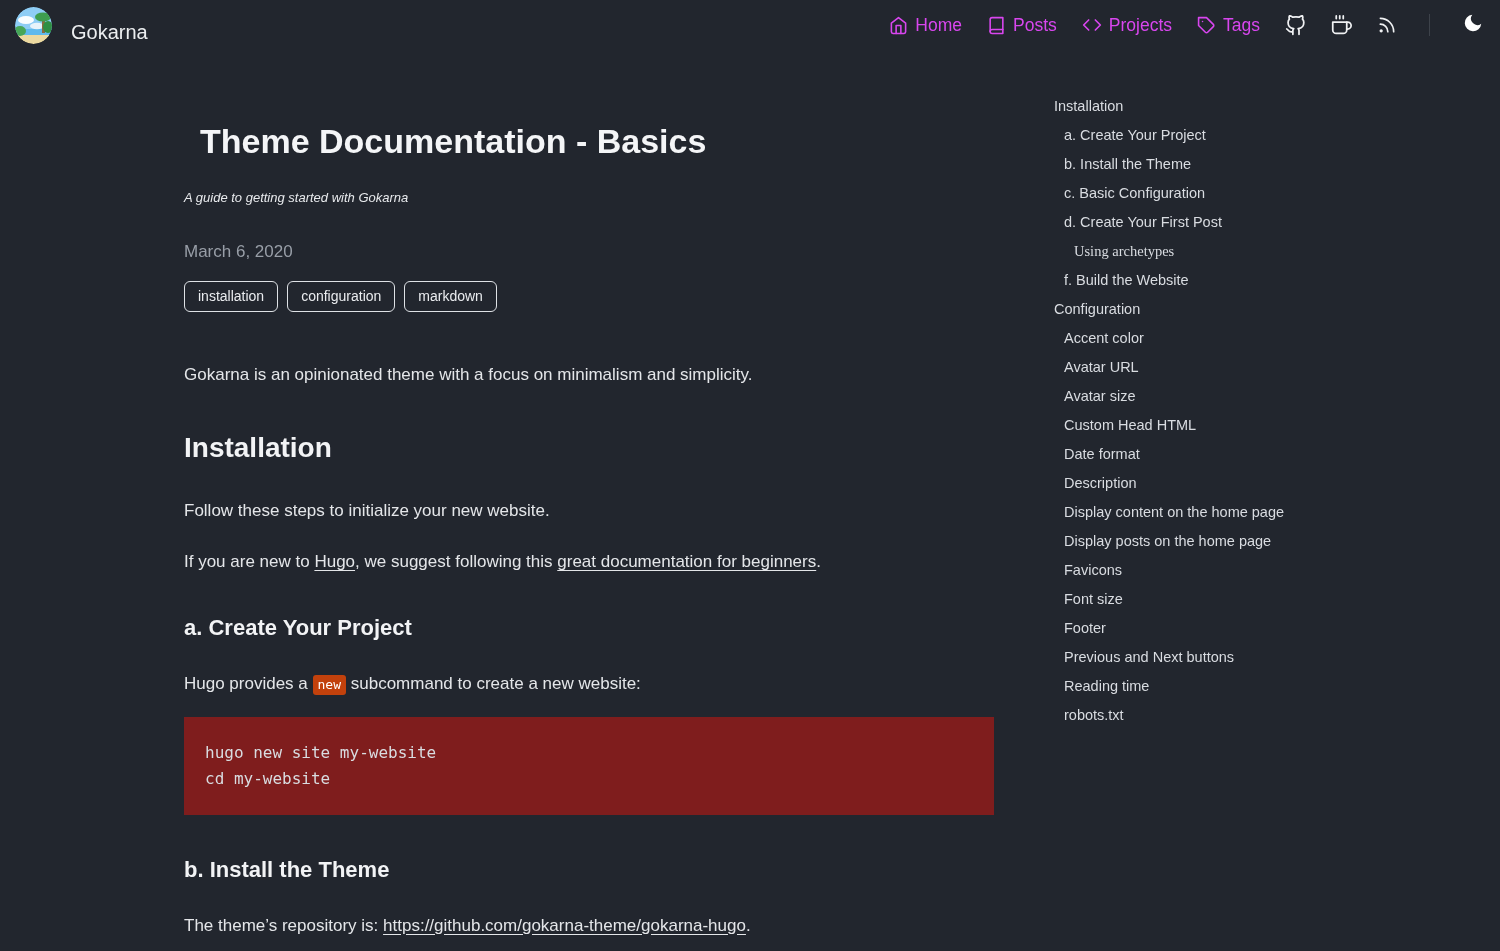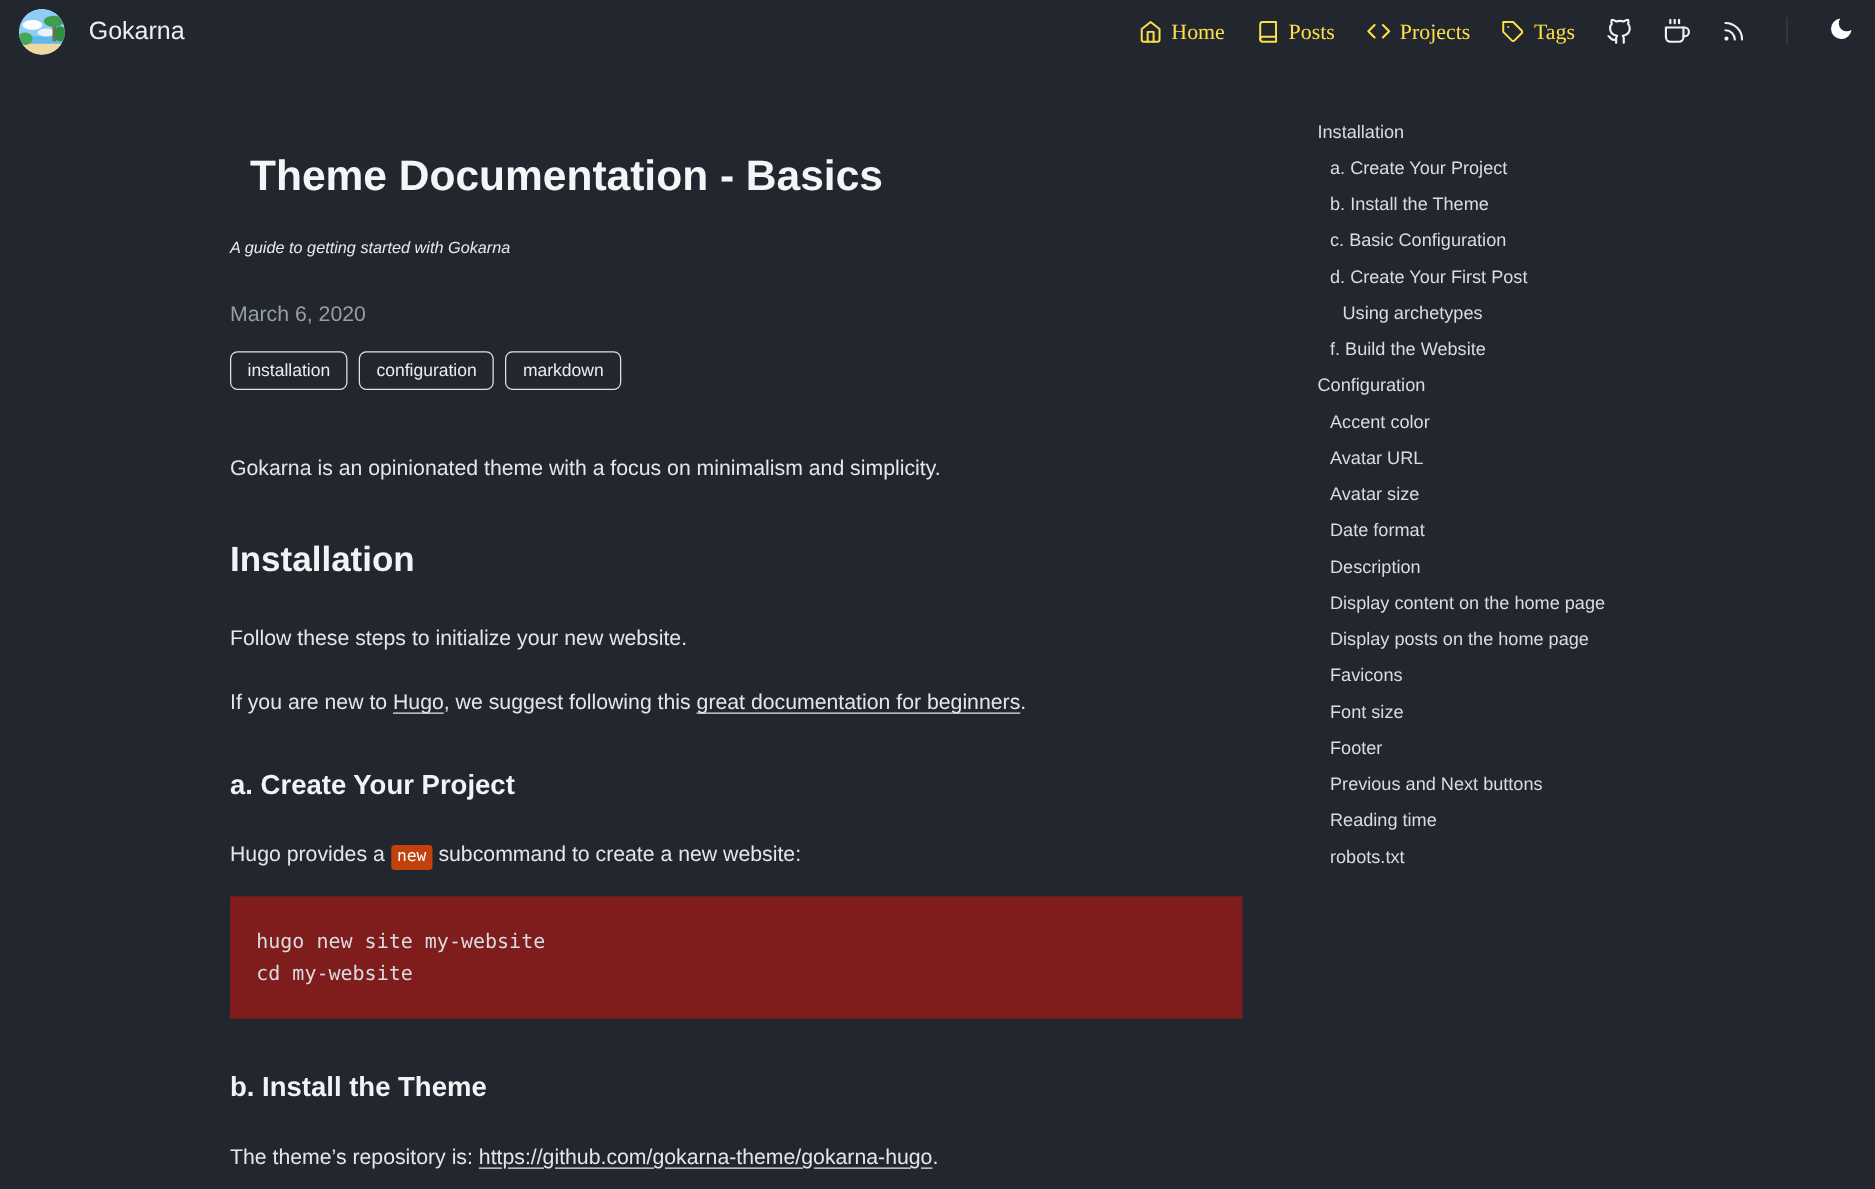--- a/index.html
+++ b/index.html
@@ -17,21 +17,21 @@
   
   .navbar {
     display: flex;
     justify-content: space-between;
     align-items: center;
     padding: 7px 16px 7px 15px;
     height: 50px;
   }
   .brand {
     display: flex;
-    align-items: center;
+    align-items: flex-end;
     gap: 19px;
     font-size: 20px;
     color: #eceef0;
   }
   .avatar {
     width: 37px; height: 37px;
     border-radius: 50%;
     overflow: hidden;
     display: block;
     flex: 0 0 auto;
@@ -39,22 +39,21 @@
   .nav-right {
     display: flex;
     align-items: center;
     gap: 25px;
   }
   .nav-link {
     display: flex;
     align-items: center;
     gap: 7px;
     font-size: 17.5px;
-    color: #fde047;
-    font-family: Liberation Serif, serif;
+    color: #d946ef;
   }
   .nav-icon-link { display: flex; align-items: center; color: #f0f1f3; }
   .nav-link svg, .nav-icon-link svg { display: block; }
   .nav-divider {
     width: 1px; height: 22px;
     background: #3d424a;
     margin: 0 7px;
   }
   .theme-toggle { display: flex; align-items: center; color: #ffffff; }
 
@@ -152,21 +151,21 @@
 
   
   .toc-item {
     font-size: 14.5px;
     line-height: 29px;
     color: #d9dce1;
     white-space: nowrap;
   }
   .toc-item.level-0 { padding-left: 0; }
   .toc-item.level-1 { padding-left: 10px; }
-  .toc-item.level-2 { padding-left: 20px; }
+  .toc-item.level-2 { padding-left: 20px; font-family: Liberation Serif, serif; }
 </style>
 </head>
 <body>
 
 <nav class="navbar">
   <a class="brand">
     <span class="avatar">
       <svg viewBox="0 0 37 37" width="37" height="37">
         <defs>
             <clipPath id="avclip">
@@ -309,20 +308,21 @@
       <a class="toc-item level-1">a. Create Your Project</a>
       <a class="toc-item level-1">b. Install the Theme</a>
       <a class="toc-item level-1">c. Basic Configuration</a>
       <a class="toc-item level-1">d. Create Your First Post</a>
       <a class="toc-item level-2">Using archetypes</a>
       <a class="toc-item level-1">f. Build the Website</a>
       <a class="toc-item level-0">Configuration</a>
       <a class="toc-item level-1">Accent color</a>
       <a class="toc-item level-1">Avatar URL</a>
       <a class="toc-item level-1">Avatar size</a>
+      <a class="toc-item level-1">Custom Head HTML</a>
       <a class="toc-item level-1">Date format</a>
       <a class="toc-item level-1">Description</a>
       <a class="toc-item level-1">Display content on the home page</a>
       <a class="toc-item level-1">Display posts on the home page</a>
       <a class="toc-item level-1">Favicons</a>
       <a class="toc-item level-1">Font size</a>
       <a class="toc-item level-1">Footer</a>
       <a class="toc-item level-1">Previous and Next buttons</a>
       <a class="toc-item level-1">Reading time</a>
       <a class="toc-item level-1">robots.txt</a>

